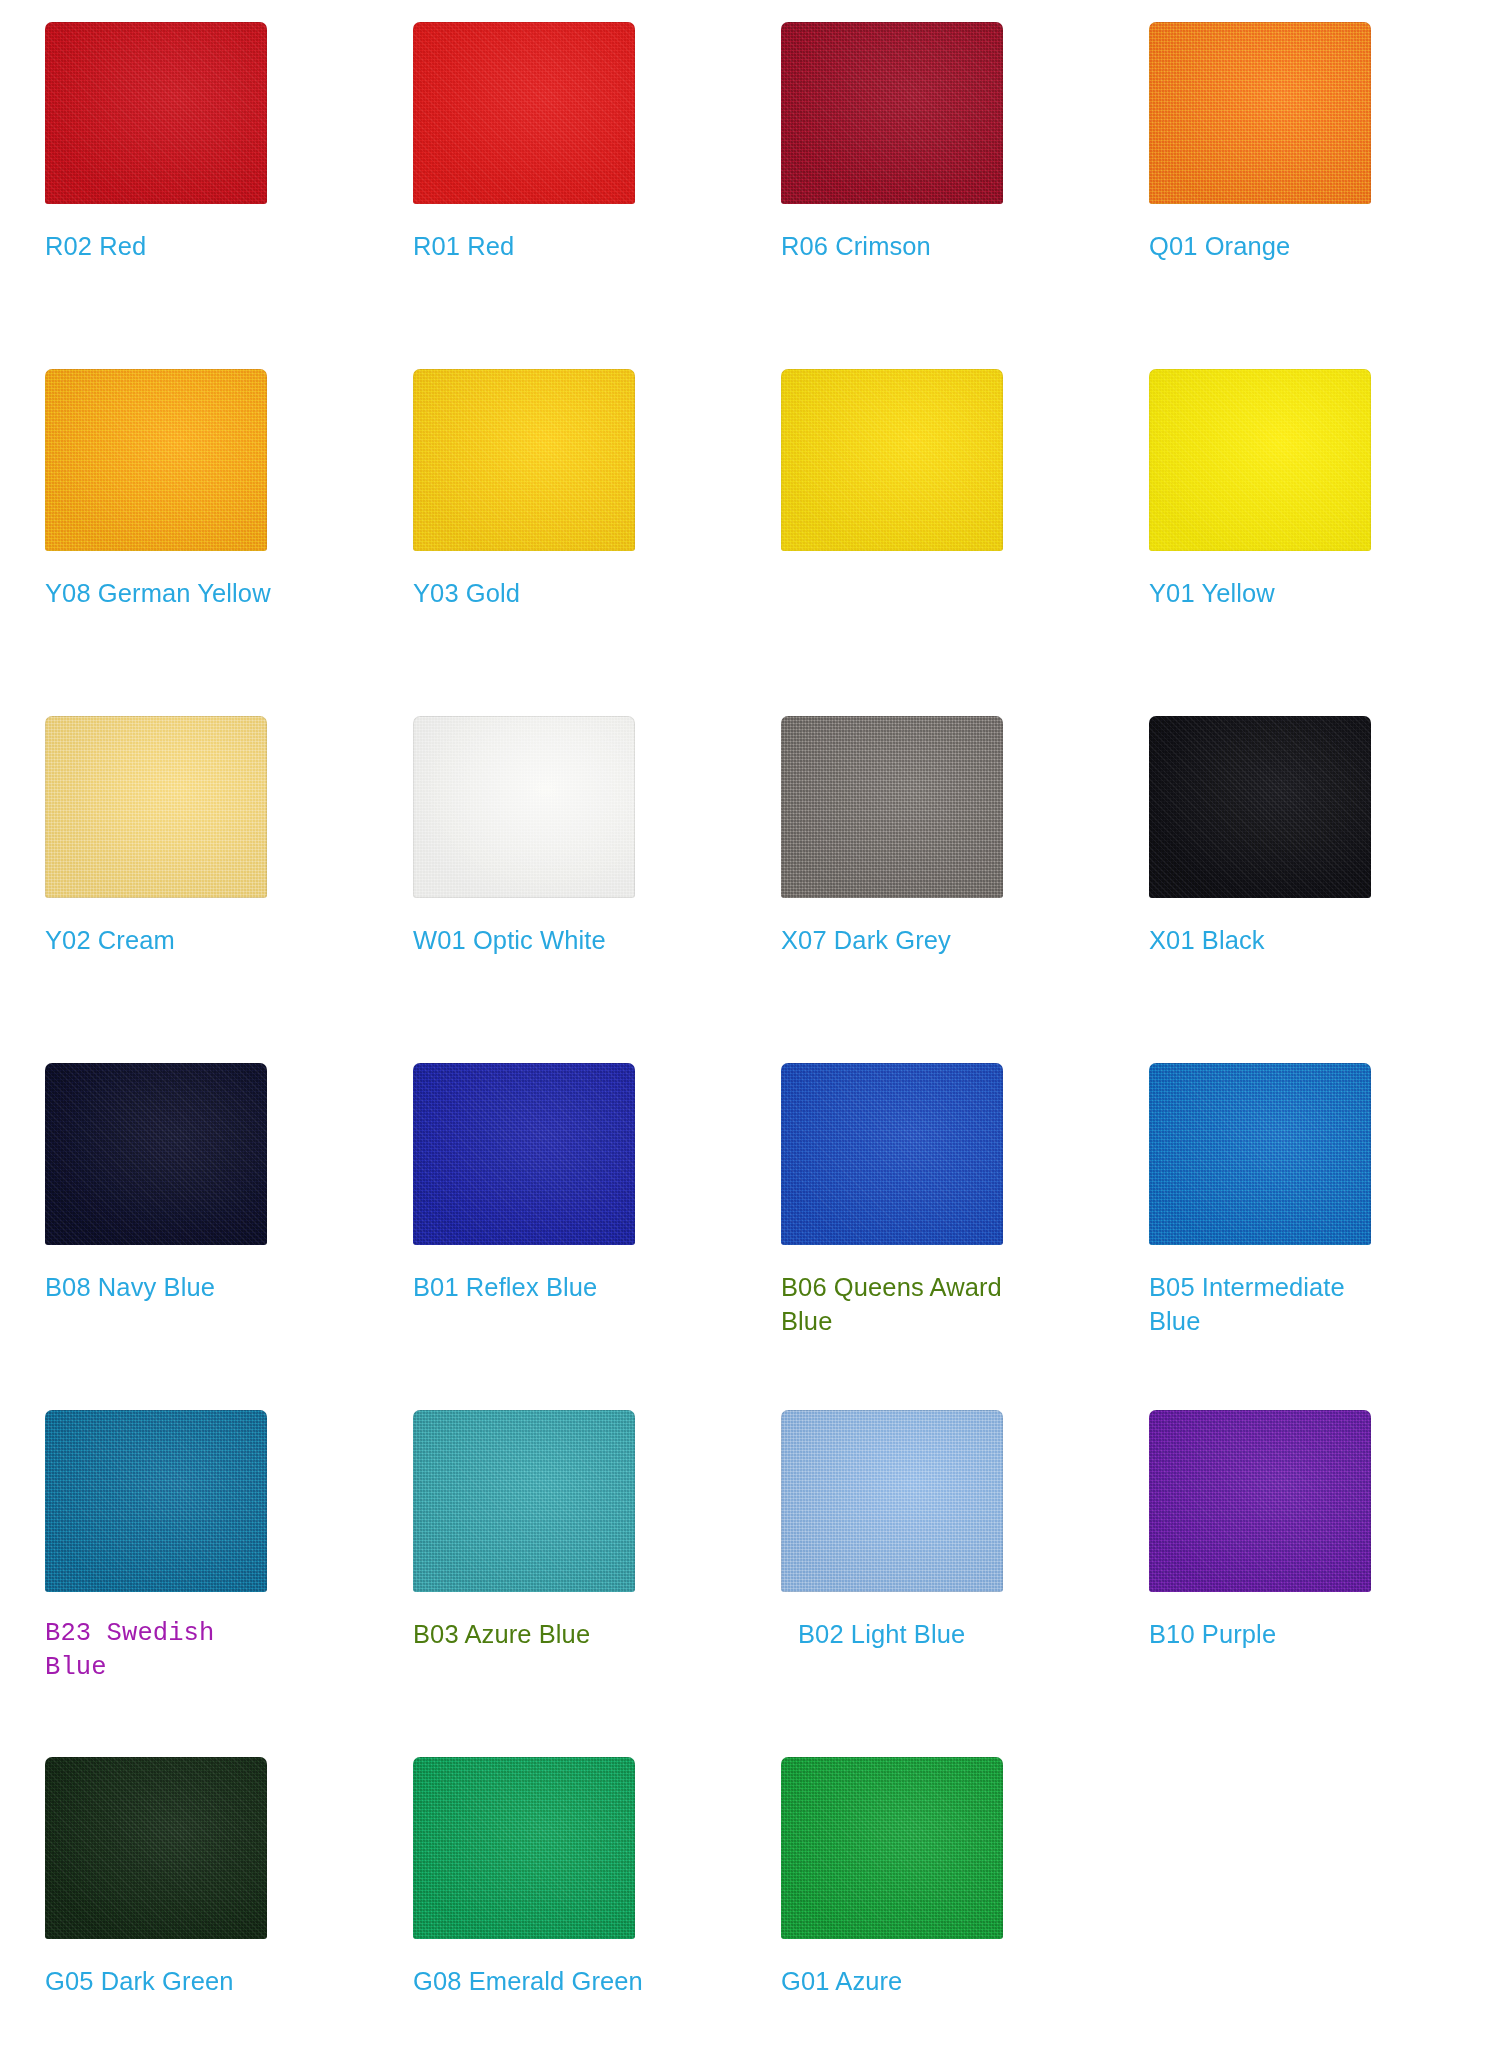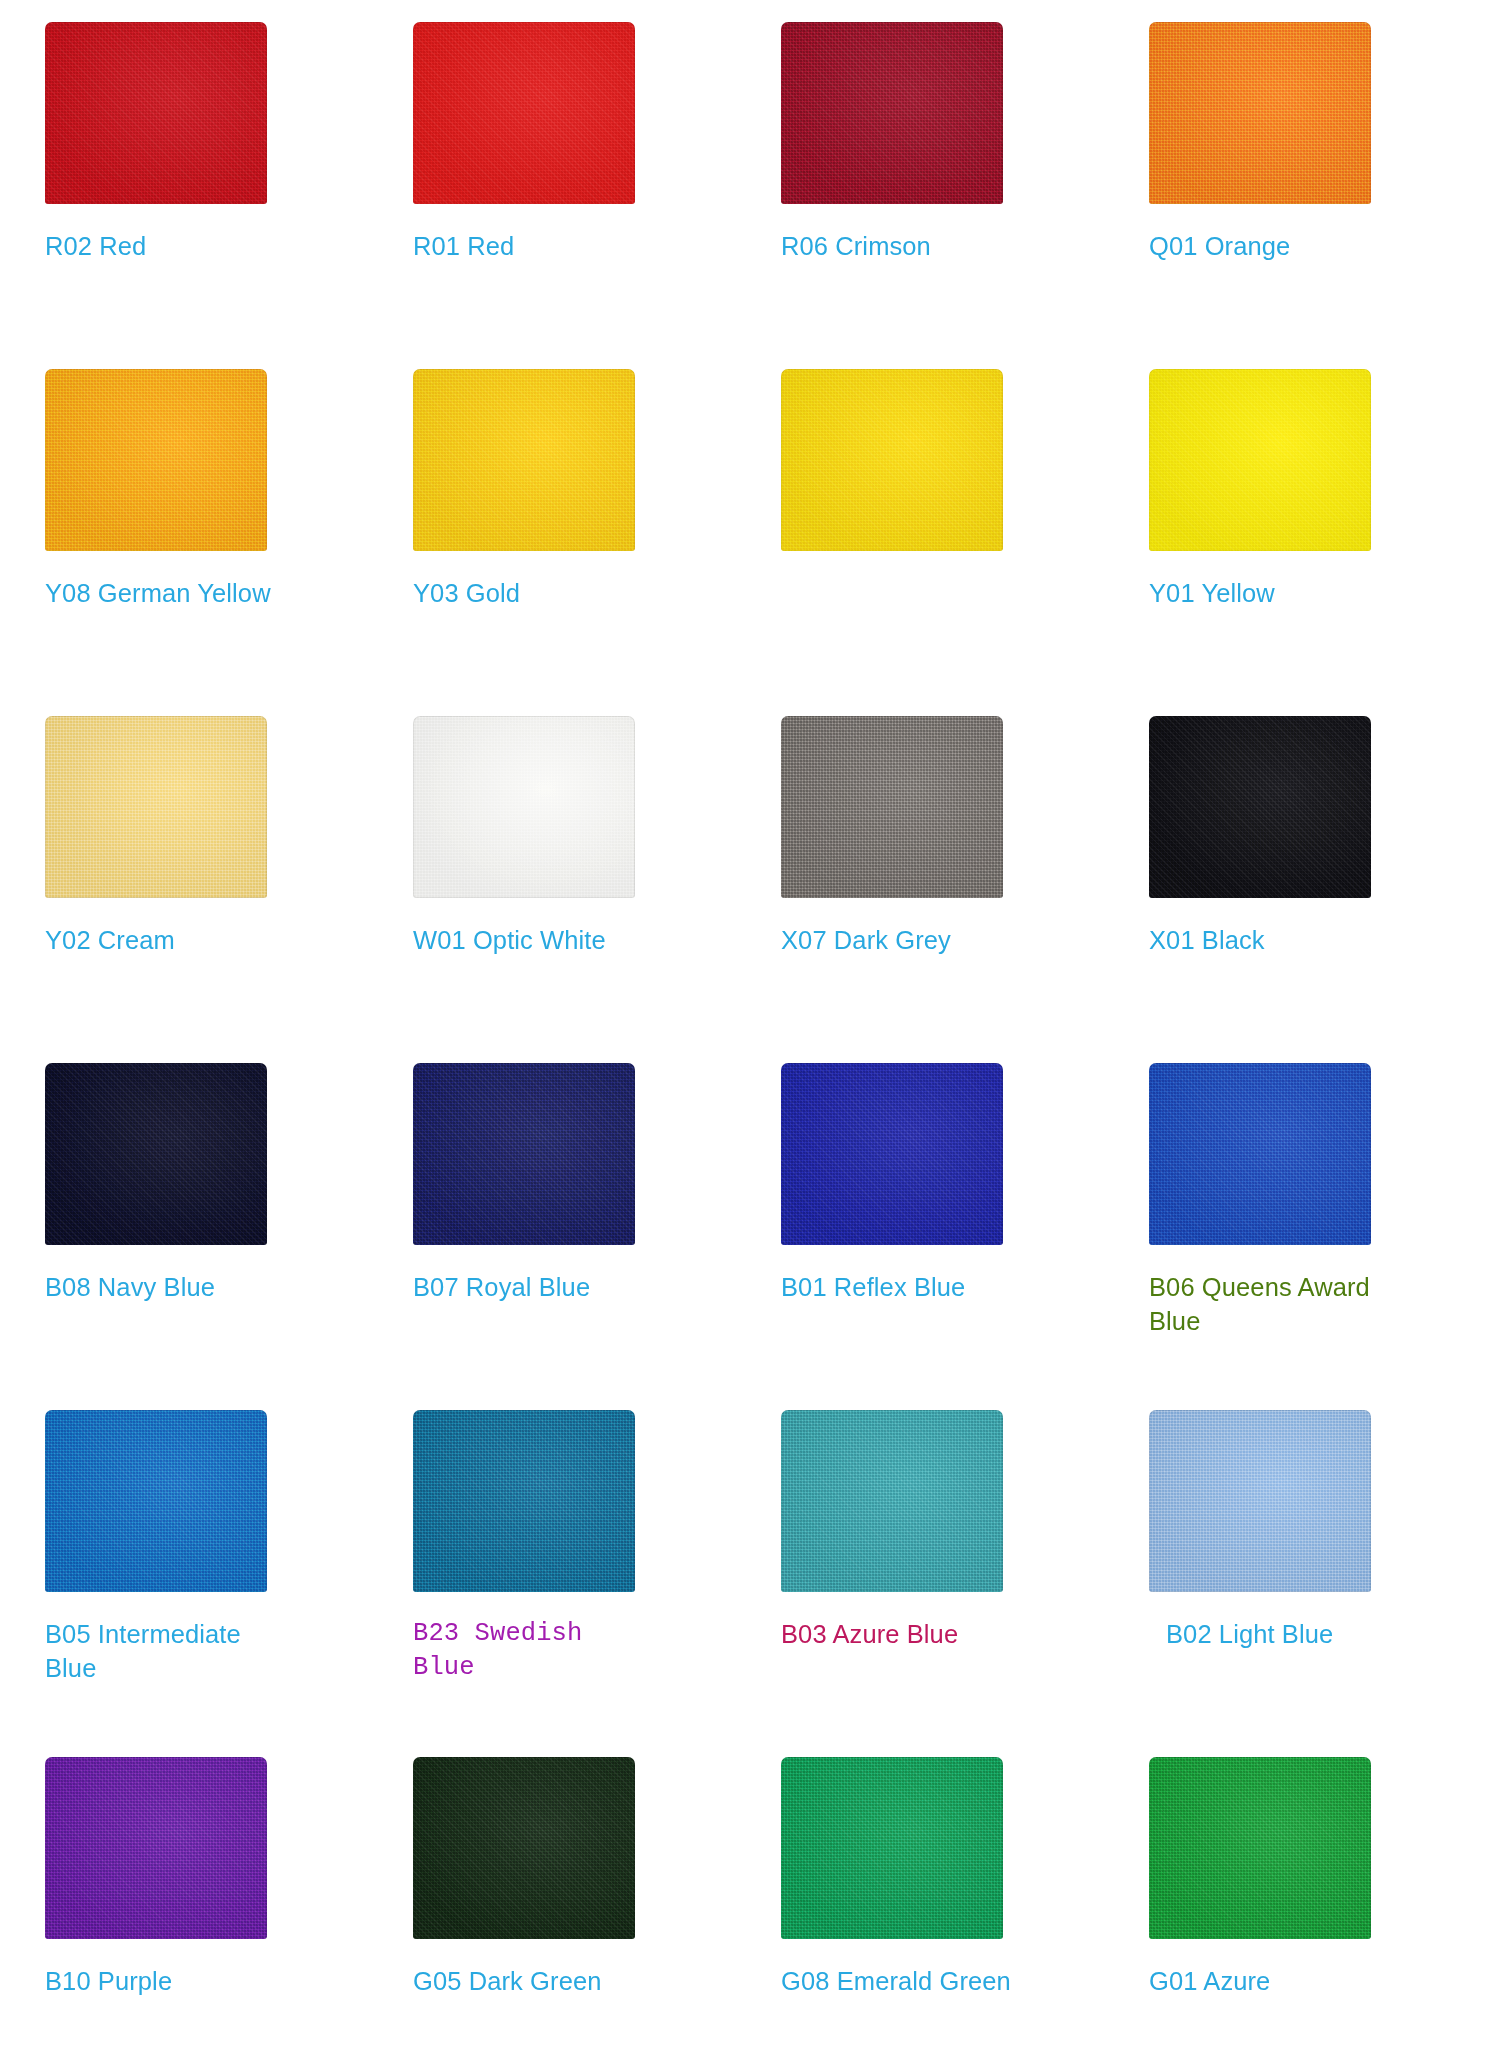--- a/index.html
+++ b/index.html
@@ -168,26 +168,20 @@
       <div class="swatch-label" style="color: rgb(40, 168, 224);">X01 Black</div>
     </div>
     <div class="swatch-cell">
       <div class="chip-wrap">
         <div class="chip" style="background-color: rgb(13, 15, 43);"></div>
       </div>
       <div class="swatch-label" style="color: rgb(40, 168, 224);">B08 Navy Blue</div>
     </div>
     <div class="swatch-cell">
       <div class="chip-wrap">
-        <div class="chip" style="background-color: rgb(26, 31, 102);"></div>
-      </div>
-      <div class="swatch-label" style="color: rgb(40, 168, 224);">B07 Royal Blue</div>
-    </div>
-    <div class="swatch-cell">
-      <div class="chip-wrap">
         <div class="chip" style="background-color: rgb(32, 38, 168);"></div>
       </div>
       <div class="swatch-label" style="color: rgb(40, 168, 224);">B01 Reflex Blue</div>
     </div>
     <div class="swatch-cell">
       <div class="chip-wrap">
         <div class="chip" style="background-color: rgb(31, 79, 190);"></div>
       </div>
       <div class="swatch-label" style="color: #4d7c0f;">B06 Queens Award
 Blue</div>
@@ -202,21 +196,21 @@
     <div class="swatch-cell">
       <div class="chip-wrap">
         <div class="chip" style="background-color: rgb(20, 116, 158);"></div>
       </div>
       <div class="swatch-label" style="color: #a21caf; font-family: Liberation Mono, monospace;">B23 Swedish Blue</div>
     </div>
     <div class="swatch-cell">
       <div class="chip-wrap">
         <div class="chip" style="background-color: rgb(63, 168, 176);"></div>
       </div>
-      <div class="swatch-label" style="color: #be185d;">B03 Azure Blue</div>
+      <div class="swatch-label" style="color: #4d7c0f;">B03 Azure Blue</div>
     </div>
     <div class="swatch-cell">
       <div class="chip-wrap">
         <div class="chip light" style="background-color: rgb(157, 192, 232);"></div>
       </div>
       <div class="swatch-label" style="color: rgb(40, 168, 224); margin-left: 17px;">B02 Light Blue</div>
     </div>
     <div class="swatch-cell">
       <div class="chip-wrap">
         <div class="chip" style="background-color: rgb(106, 31, 168);"></div>

